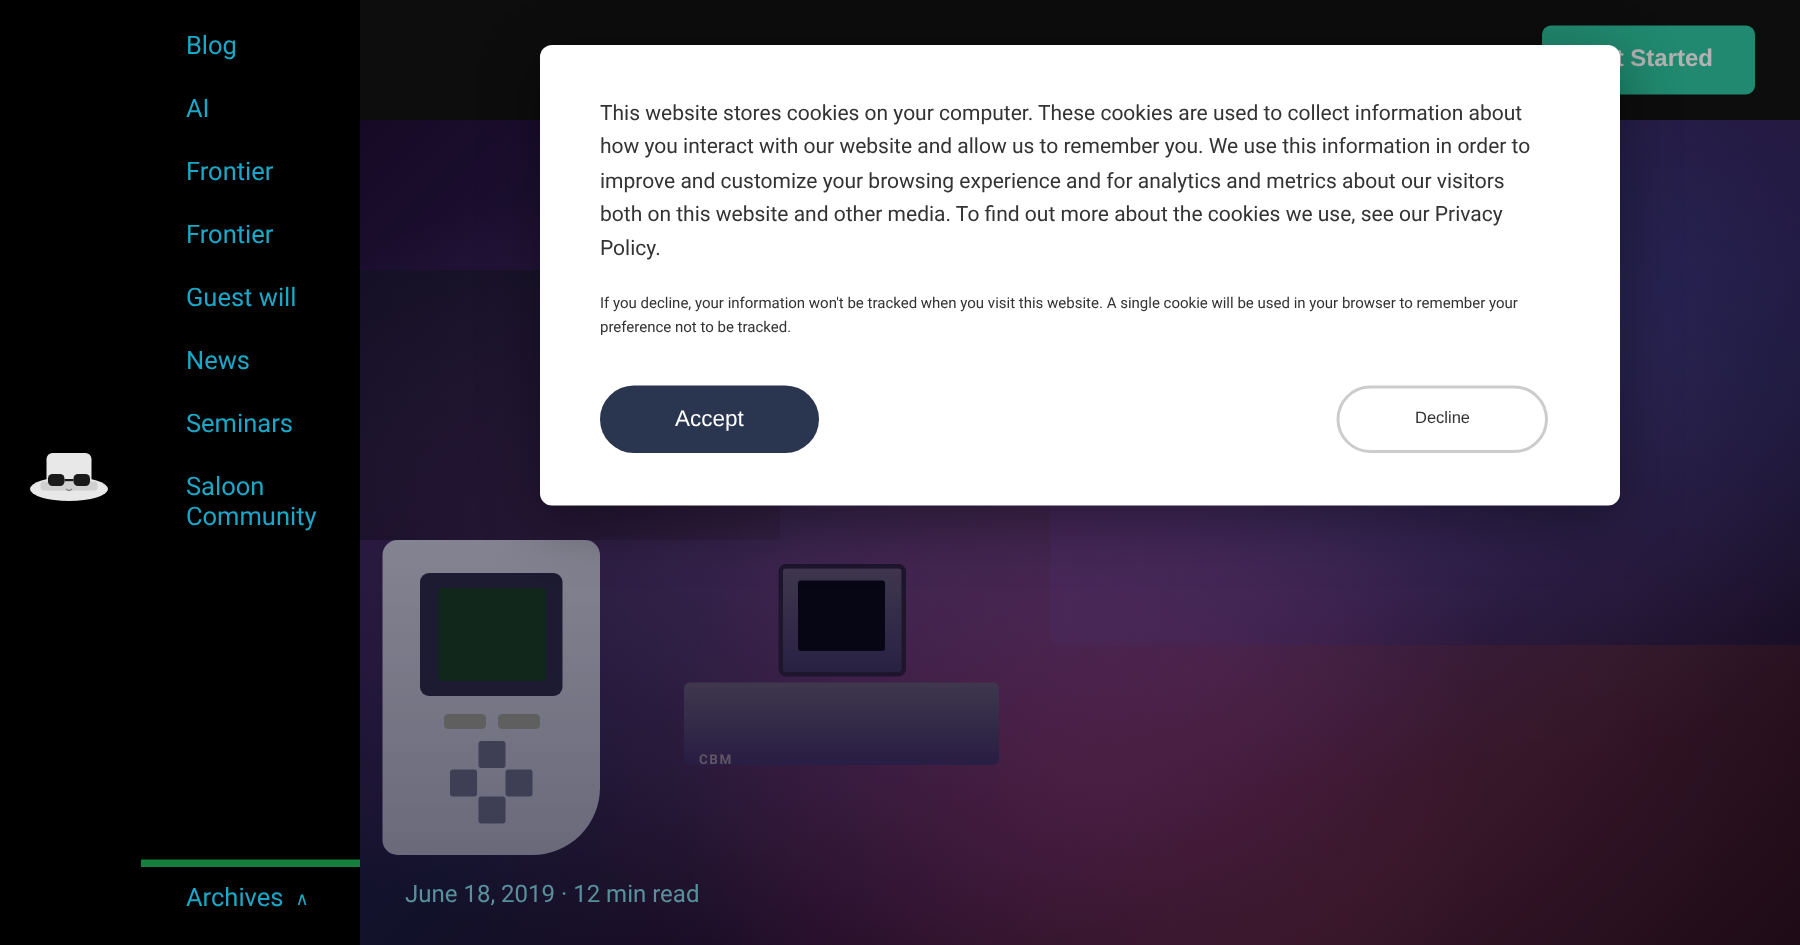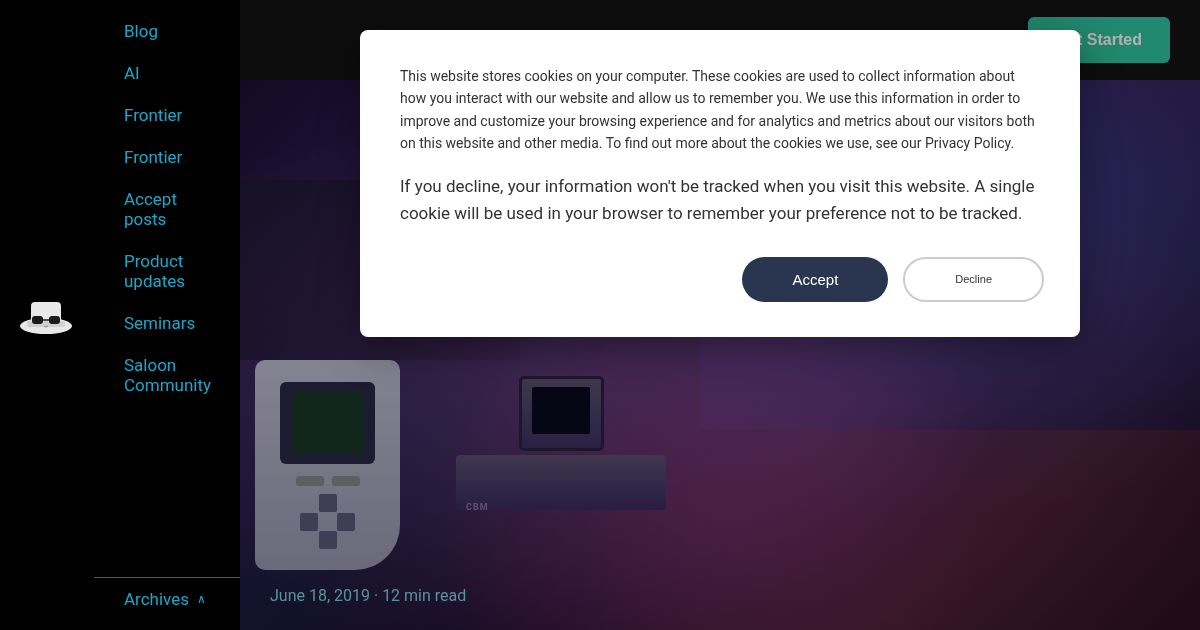--- a/index.html
+++ b/index.html
@@ -150,43 +150,43 @@
       z-index: 10;
     }
 
     .cookie-modal {
       position: absolute;
       top: 30px;
       left: 120px;
       right: 120px;
       background: #ffffff;
       border-radius: 8px;
-      padding: 35px 36px 35px 40px;
+      padding: 35px 48px 35px 40px;
       z-index: 20;
       box-shadow: 0 10px 40px rgba(0,0,0,0.4);
     }
 
     .cookie-text-main {
       font-size: 14px;
       color: #333;
       line-height: 1.6;
       margin-bottom: 18px;
     }
 
     .cookie-text-secondary {
-      font-size: 17px;
+      font-size: 10px;
       color: #333;
       line-height: 1.6;
       margin-bottom: 30px;
     }
 
     .cookie-buttons {
       display: flex;
       gap: 15px;
-      justify-content: flex-end;
+      justify-content: space-between;
     }
 
     .btn-accept {
       background: #2a3550;
       color: white;
       border: none;
       border-radius: 30px;
       padding: 14px 50px;
       font-size: 15px;
       cursor: pointer;
@@ -199,21 +199,21 @@
       border: 2px solid #ccc;
       border-radius: 30px;
       padding: 12px 50px;
       font-size: 11px;
       cursor: pointer;
       font-weight: 500;
     }
 
     
     .sidebar-bottom {
-      border-top: 1px solid #15803d;
+      border-top: 5px solid #15803d;
       margin-top: auto;
     }
   </style>
 </head>
 <body>
 
 <div class="sidebar">
   <div class="sidebar-header">
     <div class="logo-icon">
       <svg viewBox="0 0 55 55" xmlns="http://www.w3.org/2000/svg">
@@ -230,22 +230,22 @@
         <path d="M25 38 Q27 40 29 38" stroke="#888" stroke-width="1" fill="none"></path>
       </svg>
     </div>
   </div>
 
   <nav class="sidebar-nav">
     <a class="nav-item">Blog</a>
     <a class="nav-item">AI</a>
     <a class="nav-item">Frontier</a>
     <a class="nav-item">Frontier</a>
-    <a class="nav-item">Accept posts</a>
-    <a class="nav-item">Product updates</a>
+    <a class="nav-item">Guest will</a>
+    <a class="nav-item">News</a>
     <a class="nav-item">Seminars</a>
     <a class="nav-item">Saloon Community</a>
 
     <div class="sidebar-bottom">
       <a class="nav-item">
         <div class="archives-row">
           <span>Archives</span>
           <span class="chevron-icon">∧</span>
         </div>
       </a>

